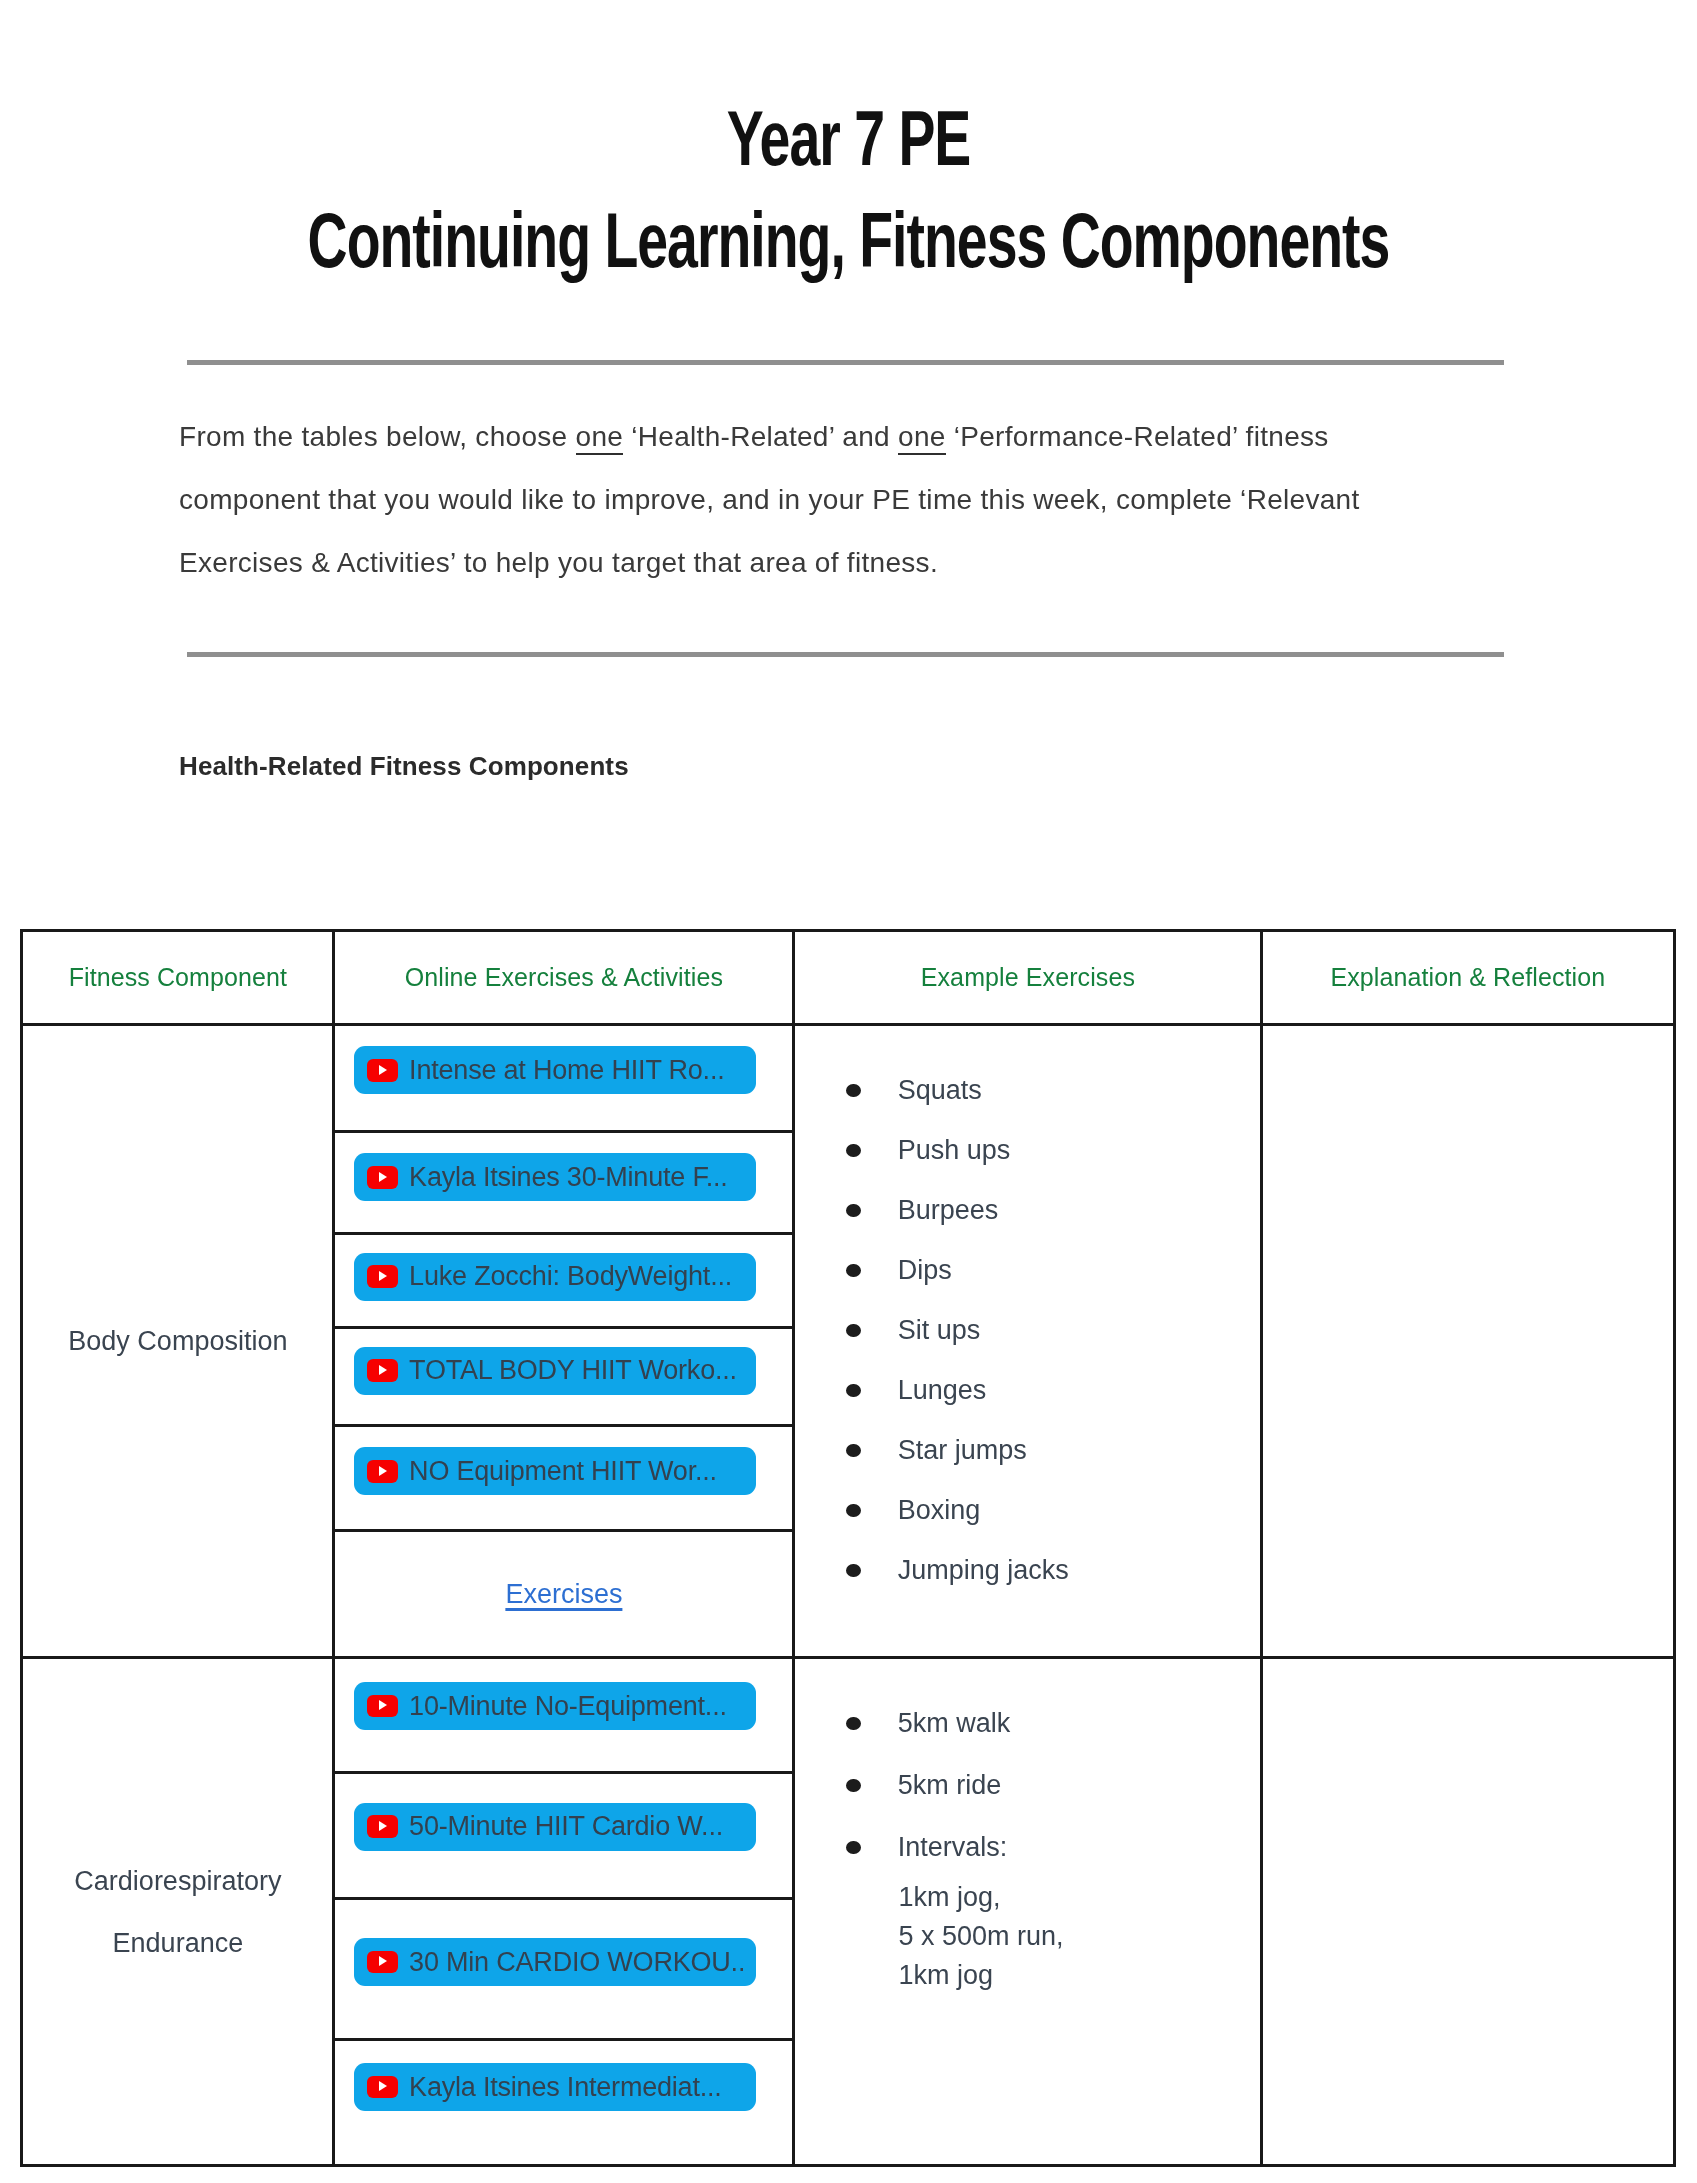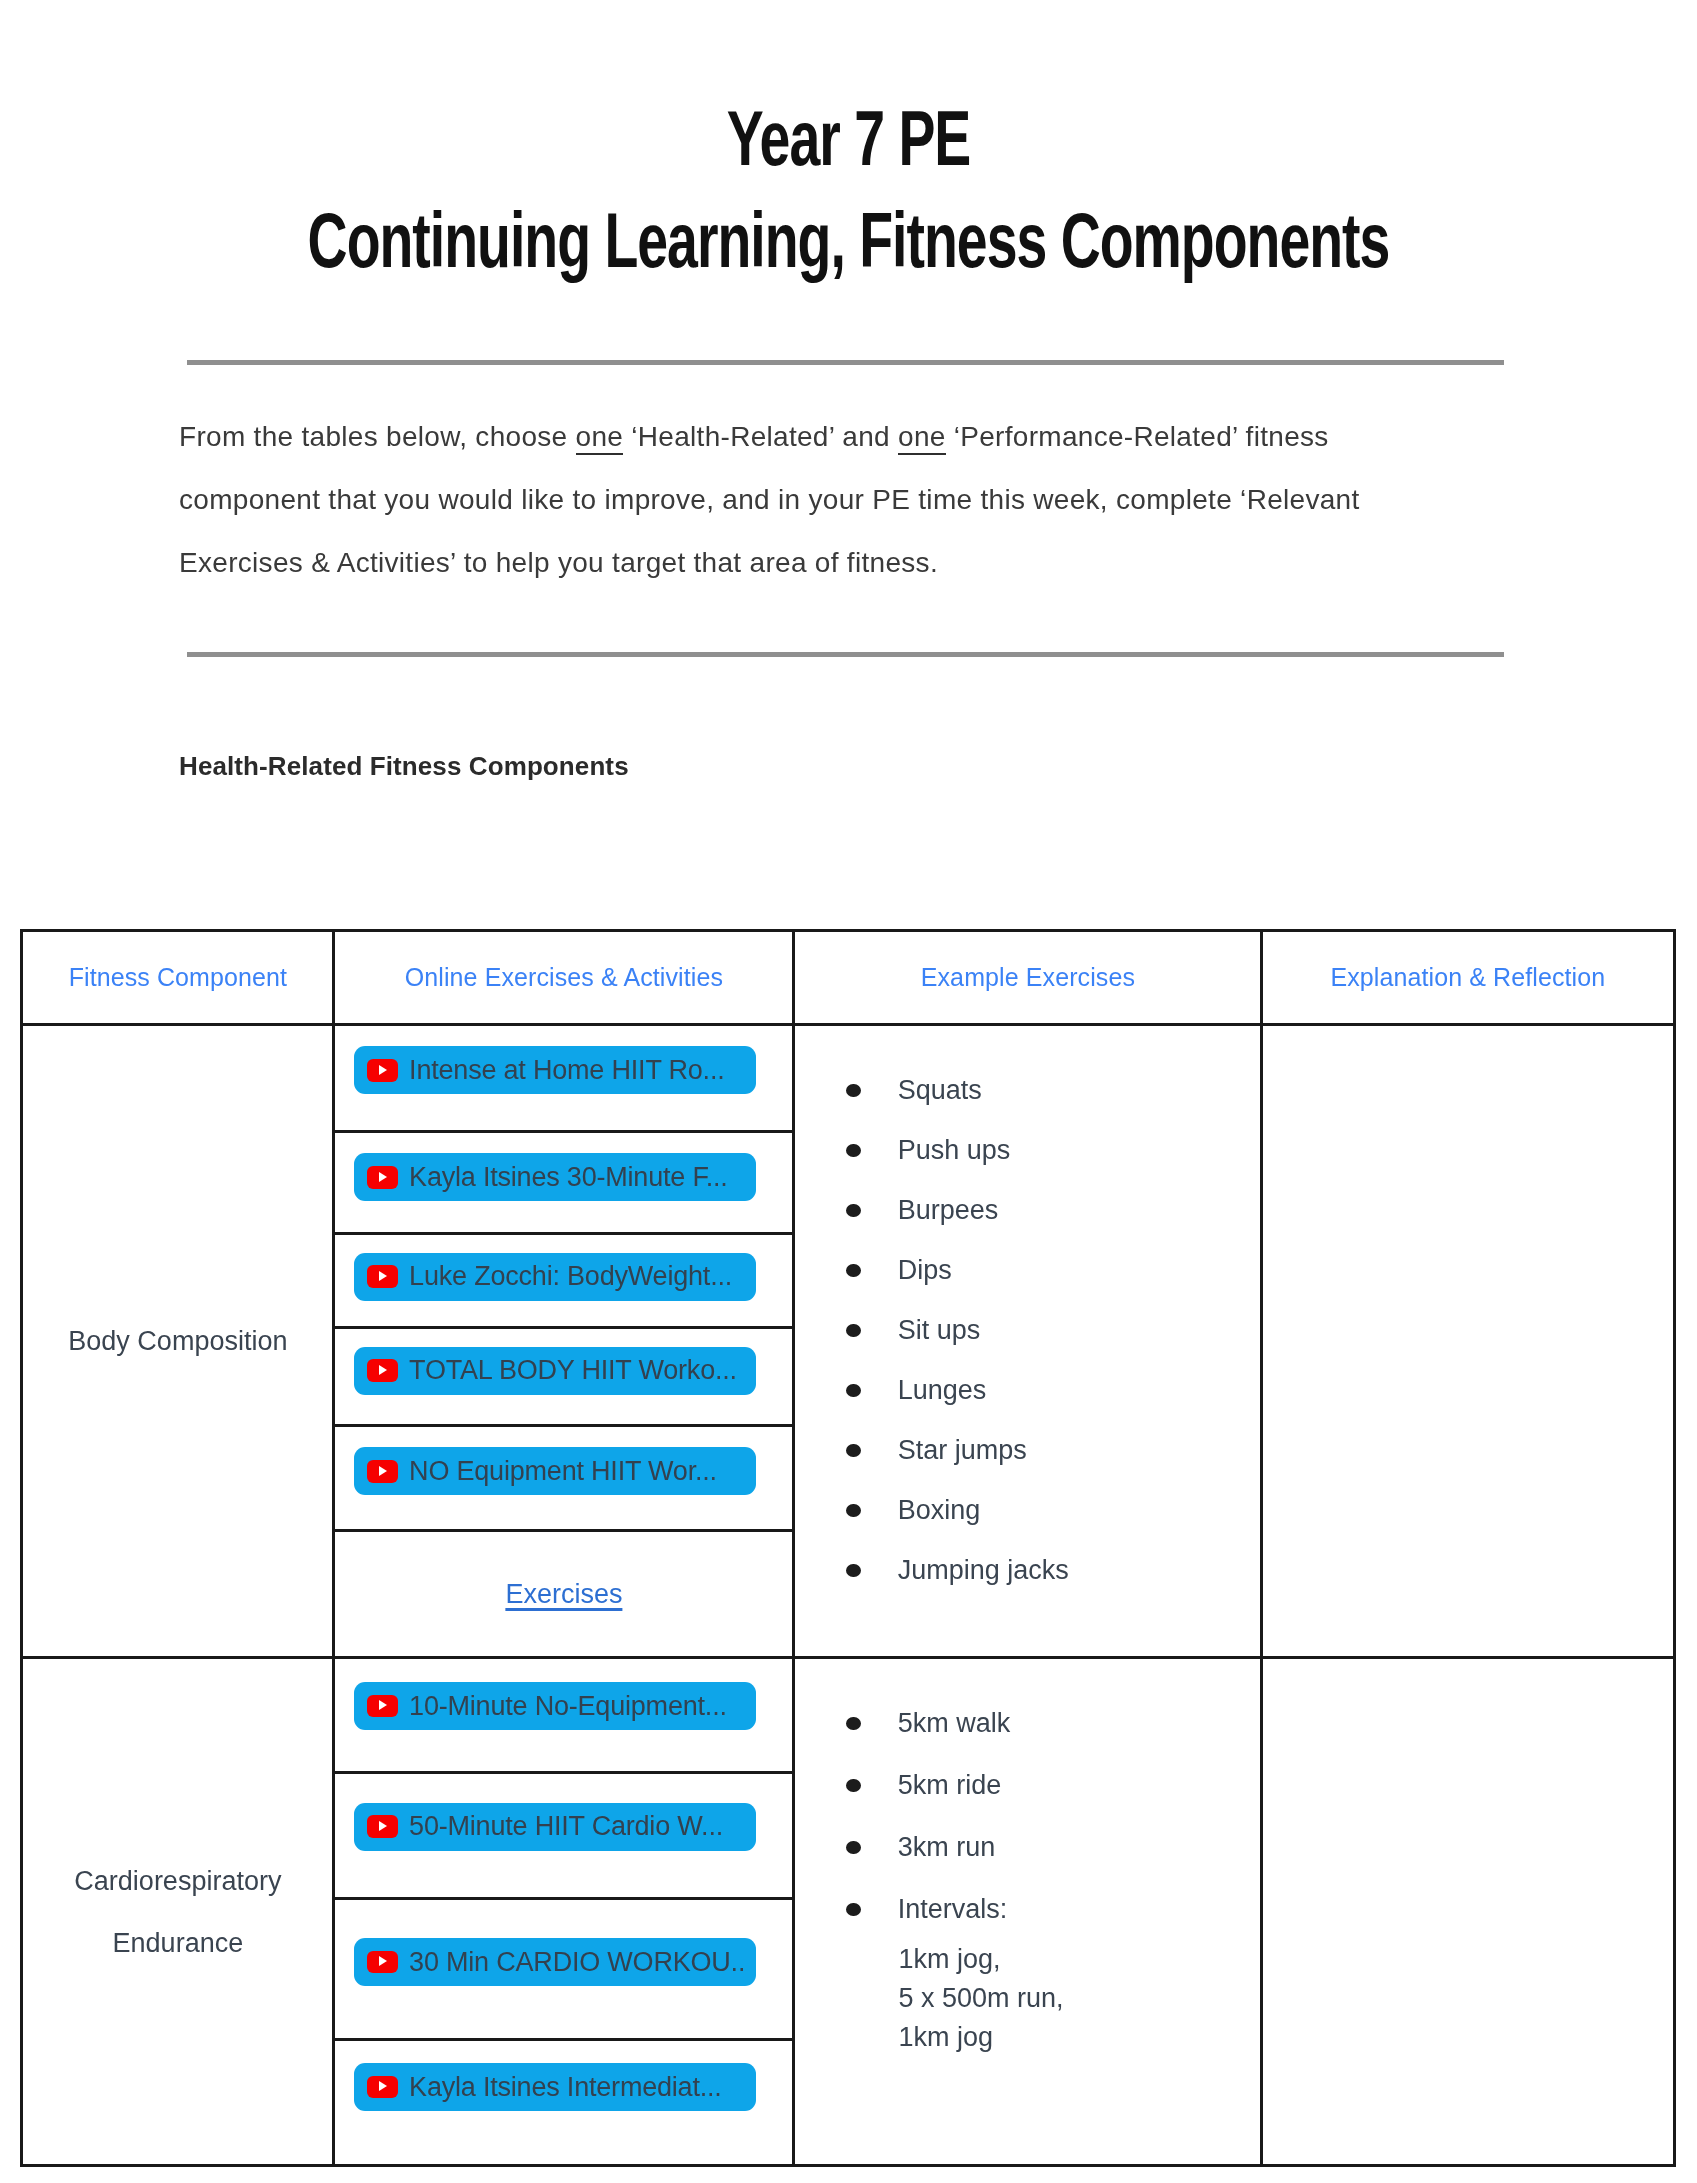--- a/index.html
+++ b/index.html
@@ -67,21 +67,21 @@
   .trow.body1{height:630px;}
   .trow.body2{flex:1;}
   .cell{box-sizing:border-box;border-right:3.4px solid #191919;}
   .cell.c1{width:312px;}
   .cell.c2{width:460px;}
   .cell.c3{width:468px;}
   .cell.c4{width:409px;border-right:none;}
   .bborder{border-bottom:3.4px solid #191919;}
   .hcell{
     display:flex;align-items:center;justify-content:center;
-    font-size:25px;color:#3b82f6;letter-spacing:0.1px;
+    font-size:25px;color:#15803d;letter-spacing:0.1px;
   }
   .comp-cell{
     display:flex;flex-direction:column;align-items:center;justify-content:center;
     font-size:27px;line-height:62px;text-align:center;
   }
   
   .vstack{display:flex;flex-direction:column;height:100%;}
   .vcell{box-sizing:border-box;flex:none;}
   .vcell.last{flex:1;border-bottom:none;}
   .chip{
@@ -281,24 +281,20 @@
           <div class="ex-item">
               <span class="dot"></span>
               <span>5km walk</span>
             </div>
           <div class="ex-item">
               <span class="dot"></span>
               <span>5km ride</span>
             </div>
           <div class="ex-item">
               <span class="dot"></span>
-              <span>3km run</span>
-            </div>
-          <div class="ex-item">
-              <span class="dot"></span>
               <span>Intervals:</span>
             </div>
           <div class="sublines">
             <div>1km jog,</div>
             <div>5 x 500m run,</div>
             <div>1km jog</div>
           </div>
         </div>
       </div>
 

